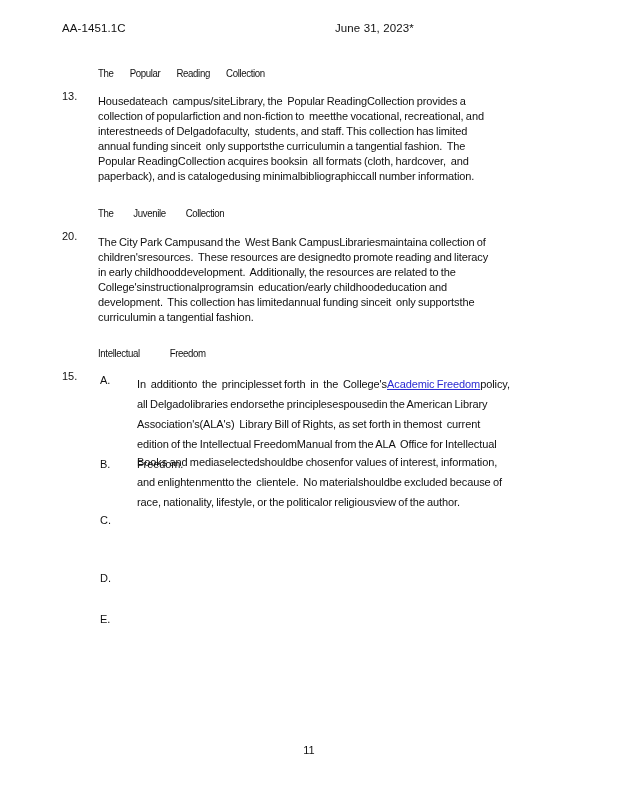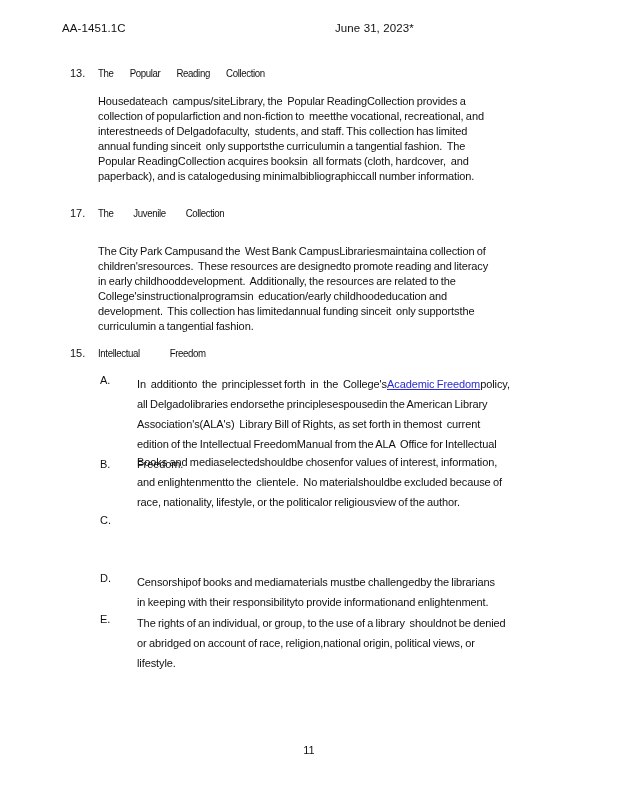--- a/index.html
+++ b/index.html
@@ -16,23 +16,24 @@
     position: absolute;
     top: 22px;
     font-size: 11.5px;
     letter-spacing: 0.1px;
     white-space: pre;
   }
   .hdr-left { left: 62px; }
   .hdr-date { left: 335px; }
   .sec-num {
     position: absolute;
-    left: 70px;
+    left: 62px;
     font-size: 11px;
     white-space: pre;
+    margin-top: 23px;
   }
   .sec-head {
     position: absolute;
     left: 98px;
     font-size: 10.5px;
     letter-spacing: -0.4px;
     white-space: pre;
     transform: scaleX(0.92);
     transform-origin: left top;
   }
@@ -89,23 +90,23 @@
 
   <div class="sec-num" style="top:67px">13.</div>
   <div class="sec-head ws14" style="top:67px">The Popular Reading Collection</div>
   <div class="body-block" style="top:94px">Housedateach  campus/siteLibrary, the  Popular ReadingCollection provides a
 collection of popularfiction and non-fiction to  meetthe vocational, recreational, and
 interestneeds of Delgadofaculty,  students, and staff. This collection has limited
 annual funding sinceit  only supportsthe curriculumin a tangential fashion.  The
 Popular ReadingCollection acquires booksin  all formats (cloth, hardcover,  and
 paperback), and is catalogedusing minimalbibliographiccall number information.</div>
 
-  <div class="sec-num" style="top:207px">17.</div>
+  <div class="sec-num" style="top:207px">20.</div>
   <div class="sec-head ws18" style="top:207px">The Juvenile Collection</div>
-  <div class="body-block" style="top:244px">The City Park Campusand the  West Bank CampusLibrariesmaintaina collection of
+  <div class="body-block" style="top:235px">The City Park Campusand the  West Bank CampusLibrariesmaintaina collection of
 children'sresources.  These resources are designedto promote reading and literacy
 in early childhooddevelopment.  Additionally, the resources are related to the
 College'sinstructionalprogramsin  education/early childhoodeducation and
 development.  This collection has limitedannual funding sinceit  only supportsthe
 curriculumin a tangential fashion.</div>
 
   <div class="sec-num" style="top:347px">15.</div>
   <div class="sec-head ws28" style="top:347px">Intellectual Freedom</div>
 
   <div class="item-label" style="top:374px">A.</div>
@@ -116,23 +117,18 @@
 Freedom.</span></div>
 
   <div class="item-label" style="top:458px">B.</div>
   <div class="item-text" style="top:452px">Books and mediaselectedshouldbe chosenfor values of interest, information,
 and enlightenmentto the  clientele.  No materialshouldbe excluded because of
 race, nationality, lifestyle, or the politicalor religiousview of the author.</div>
 
   <div class="item-label" style="top:514px">C.</div>
 
   <div class="item-label" style="top:572px">D.</div>
-  <div class="item-text" style="top:572px">Censorshipof books and mediamaterials mustbe challengedby the librarians
-in keeping with their responsibilityto provide informationand enlightenment.</div>
 
   <div class="item-label" style="top:613px">E.</div>
-  <div class="item-text" style="top:613px">The rights of an individual, or group, to the use of a library  shouldnot be denied
-or abridged on account of race, religion,national origin, political views, or
-lifestyle.</div>
 
   <div class="footer">11</div>
 
 </div>
 
 </body></html>

